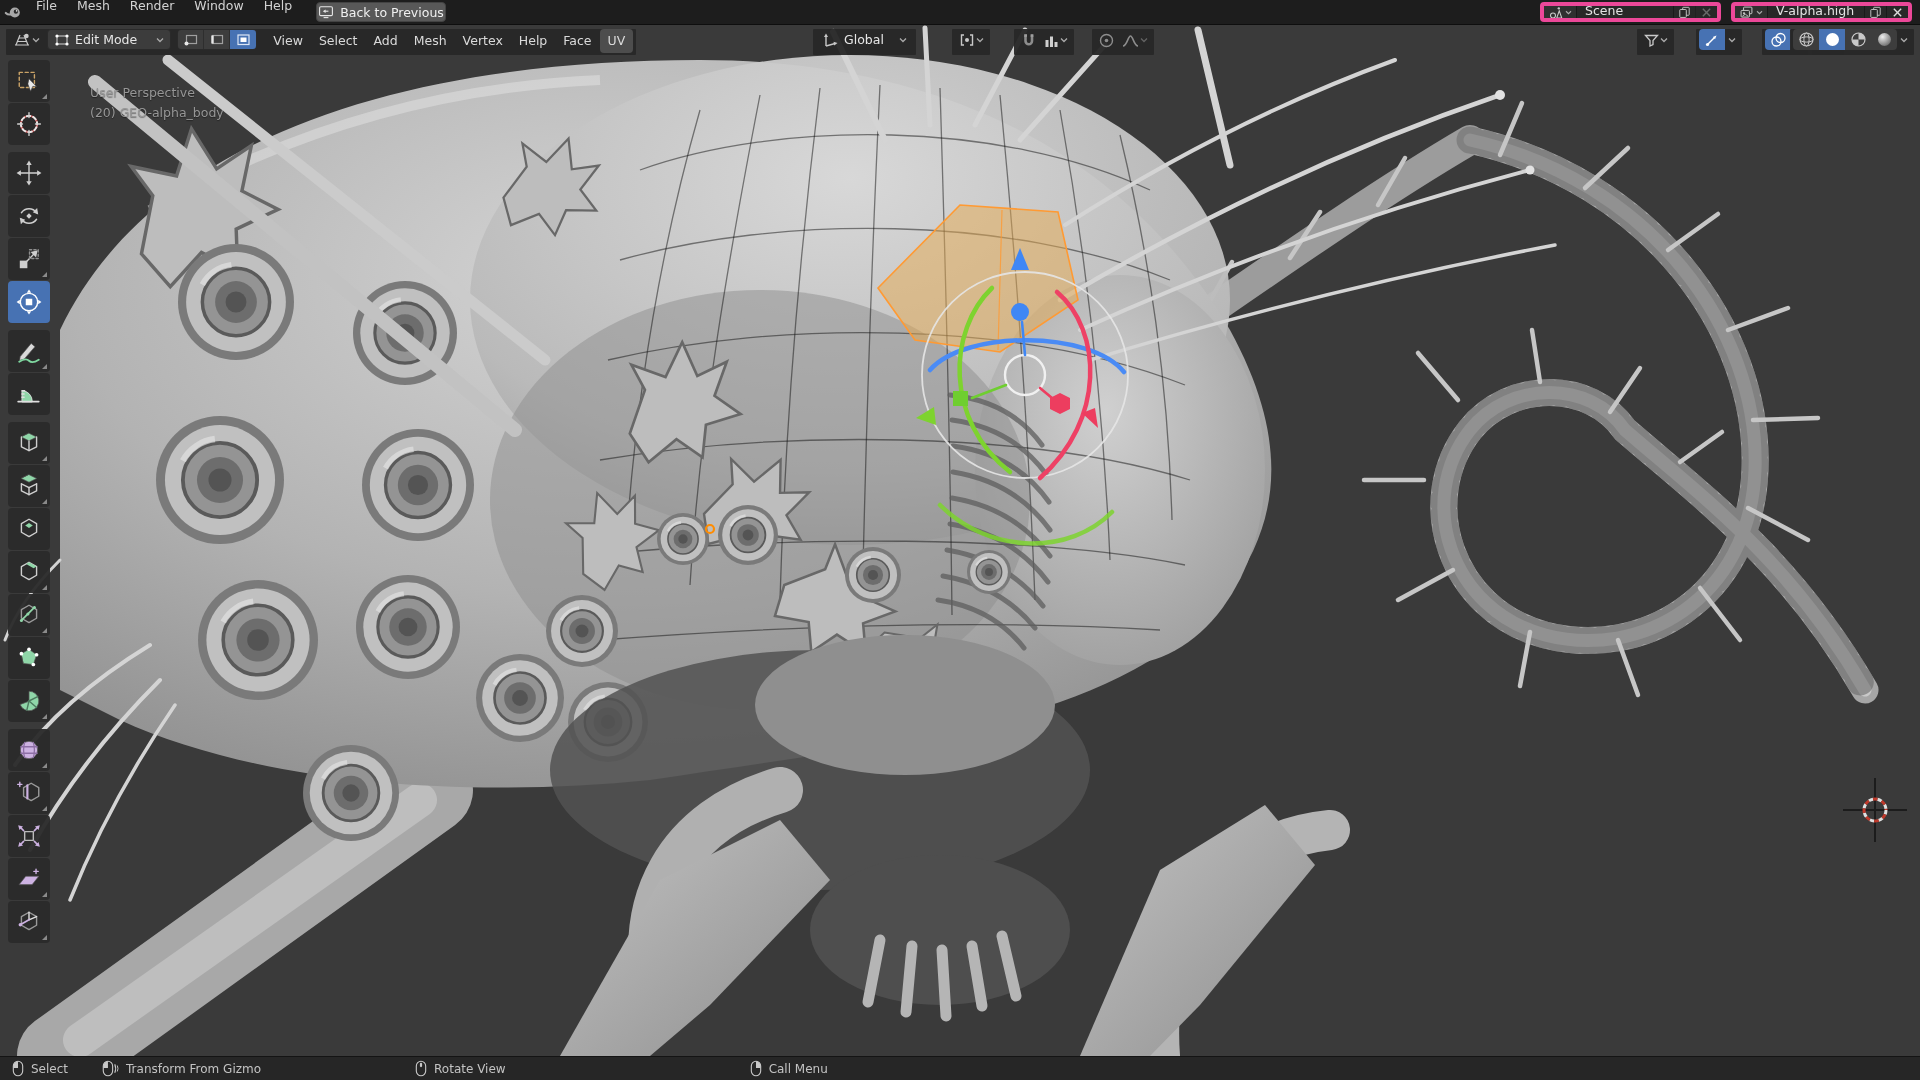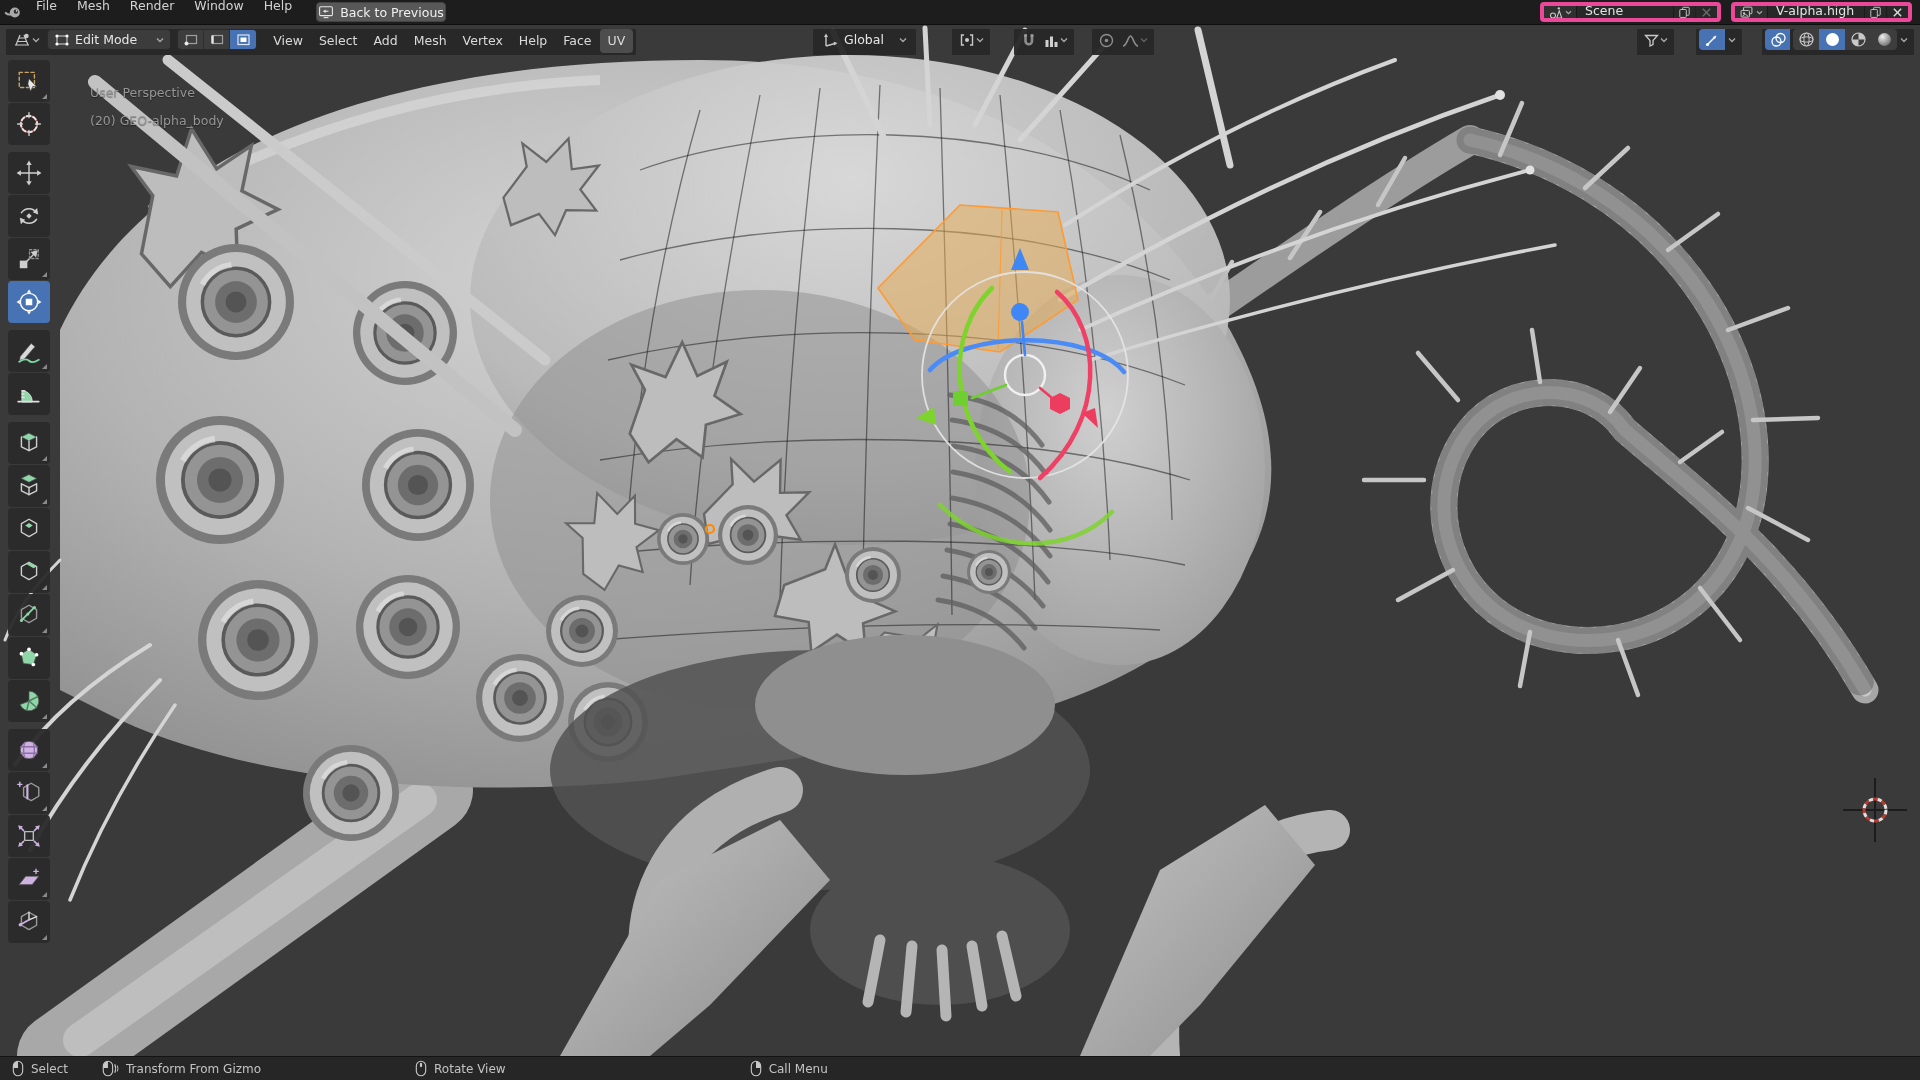--- a/index.html
+++ b/index.html
@@ -15,21 +15,21 @@
   .topbar-right{margin-left:auto;display:flex;align-items:center;gap:10px;margin-right:8px}
   .id-widget{display:flex;align-items:flex-end;height:20px;background:#282828;border:4px solid #ec4899;border-radius:4px;overflow:hidden}
   .id-icon{display:flex;align-items:center;gap:2px;padding:0 4px;background:#303030;height:100%;border-right:1px solid #1a1a1a}
   .id-name{font-size:12.5px;color:#e4e4e4;padding:0 8px;min-width:96px}
   .id-btn{width:22px;height:100%;display:flex;align-items:center;justify-content:center;border-left:1px solid #1a1a1a}
   .dim{opacity:.45}
 
   
   .viewport{position:absolute;top:25px;left:0;width:1920px;height:1046px;background:#3a3a3a;z-index:1}
   .vp-label{position:absolute;left:90px;font-size:12.5px;color:#969696;z-index:10;text-shadow:0 1px 1px rgba(0,0,0,.4)}
-  .vp-l1{top:60px}.vp-l2{top:88px}
+  .vp-l1{top:60px}.vp-l2{top:80px}
 
   
   .vhead{position:absolute;top:29px;left:0;right:0;height:26px;z-index:30;pointer-events:none}
   .hgroup{position:absolute;top:0;height:26px;display:flex;background:rgba(40,40,40,.96);border-radius:1px;padding:0 3px;pointer-events:auto}
   .hbtn{height:22px;display:flex;align-items:center;justify-content:center;padding:0 3px;border-radius:3px}
   .hmenu{font-size:12.5px;color:#dadada;padding:0 8px;height:24px;line-height:24px;border-radius:4px}
   .hmenu.hover{background:#4d4d4d}
   .dropdown{display:flex;align-items:center;gap:5px;background:#3c3c3c;border:1px solid #2a2a2a;border-radius:4px;height:21px;padding:0 6px;font-size:12.5px;color:#e6e6e6}
   .segbtns{display:flex;height:21px;border-radius:4px;overflow:hidden;border:1px solid #2a2a2a}
   .segbtn{width:26px;height:100%;background:#3d3d3d;display:flex;align-items:center;justify-content:center;border-right:1px solid #2e2e2e}

